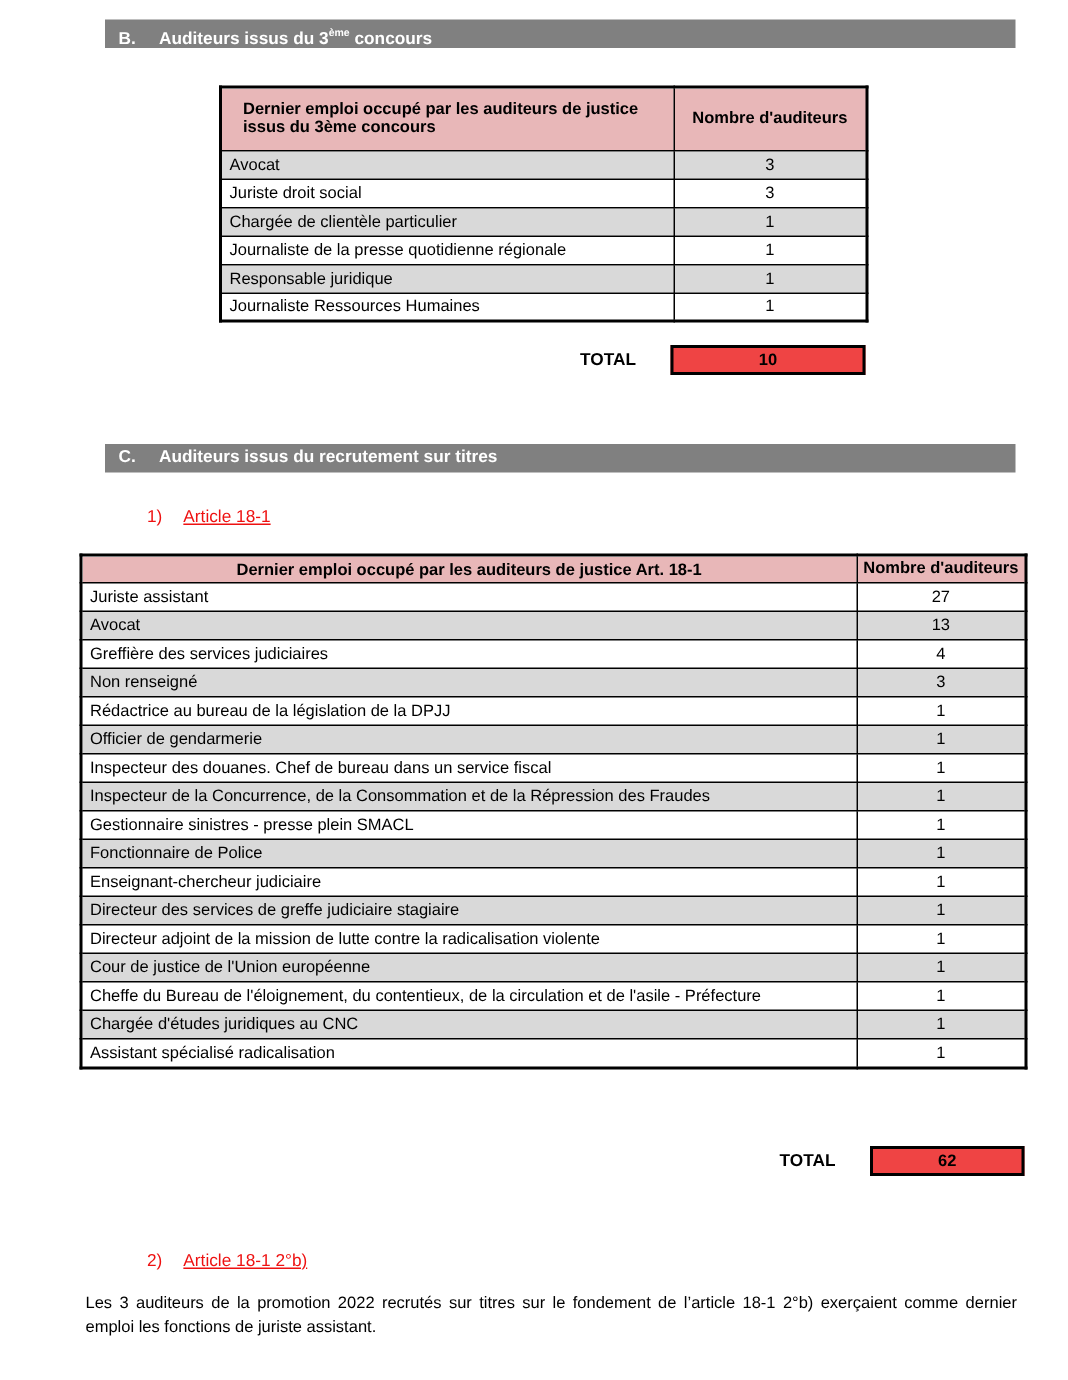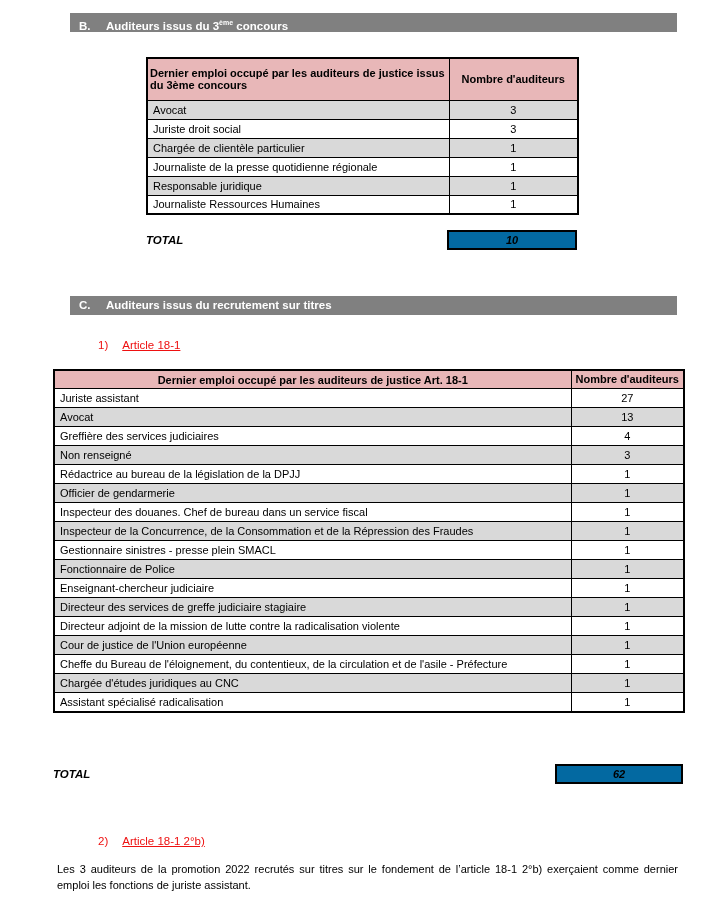--- a/index.html
+++ b/index.html
@@ -24,47 +24,47 @@
   table { border-collapse:collapse; table-layout:fixed; }
   th, td { border:1px solid #000; font-size:11px; overflow:hidden; }
   th { background:#e8b7b8; font-weight:bold; vertical-align:middle; }
   td { height:19px; padding:0 5px; vertical-align:middle; background:#fff; }
   td.num { text-align:center; padding:0 2px; }
 
   .tablewrap-b { position:absolute; left:146px; top:57px; }
   .table-b { width:431px; border:2px solid #000; }
   .table-b .c1 { width:302px; }
   .table-b .c2 { width:129px; }
-  .table-b th.job-h { text-align:left; padding:4px 2px; height:42px; }
+  .table-b th.job-h { text-align:left; padding:4px 14px; height:42px; }
   .table-b th.num-h { text-align:center; padding:4px 4px; }
   .table-b tbody tr:nth-child(odd) td { background:#d9d9d9; }
 
   .tablewrap-c { position:absolute; left:53px; top:369px; }
   .table-c { width:630px; border:2px solid #000; }
   .table-c .c1 { width:517px; }
   .table-c .c2 { width:113px; }
   .table-c th.job-h { padding:2px 6px; height:16px; }
   .table-c th.num-h { text-align:center; padding:2px 3px; line-height:13px; }
   .table-c tbody tr:nth-child(even) td { background:#d9d9d9; }
 
   
   .total {
     position:absolute; display:flex; align-items:center;
-    justify-content:space-between; gap:7px;font-style:italic;
+    justify-content:flex-end; gap:23px;
   }
   .total-b { top:230px; left:146px; width:431px; }
   .total-c { top:764px; left:53px; width:630px; }
   .total-label { font-weight:bold; font-size:11.5px; }
   .total-box {
     display:flex; align-items:center; justify-content:center;
-    background:#0369a1; border:2px solid #000;
+    background:#ef4444; border:2px solid #000;
     font-weight:bold; font-size:11px; height:20px;
   }
   .total-b .total-box { width:130px; }
-  .total-c .total-box { width:128px; }
+  .total-c .total-box { width:103px; }
 
   
   .article { position:absolute; color:#ee1111; font-size:11.5px; }
   .article-1 { top:339px; left:98px; }
   .article-2 { top:835px; left:98px; }
   .art-num { margin-right:14px; }
   .art-title { text-decoration:underline; }
 
   
   .paragraph {

